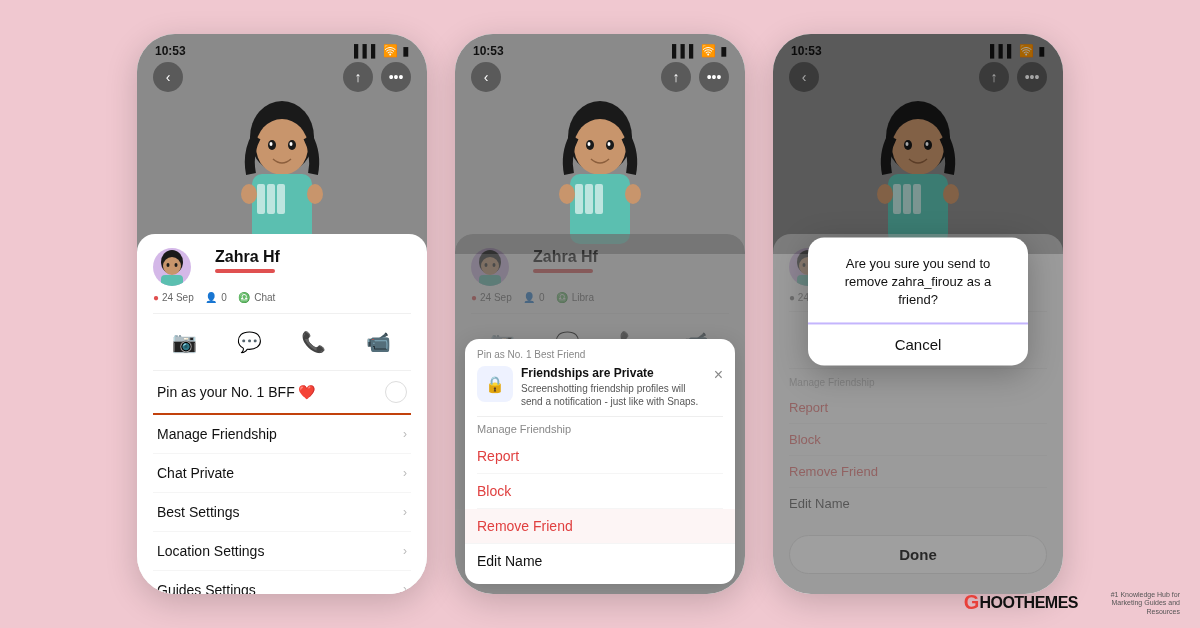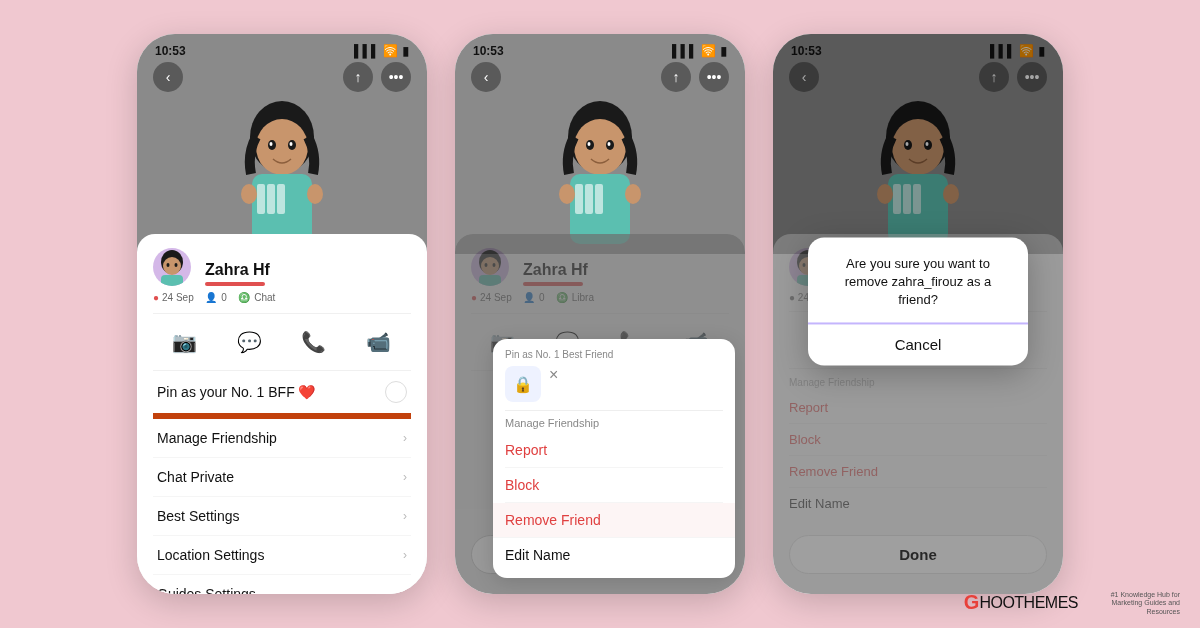--- a/index.html
+++ b/index.html
@@ -104,22 +104,22 @@
       border-radius: 18px 18px 0 0;
       position: absolute;
       bottom: 0;
       left: 0;
       right: 0;
       top: 200px;
       padding: 14px 16px 0;
     }
     .profile-header {
       display: flex;
-      align-items: flex-end;
-      gap: 14px;
+      align-items: flex-start;
+      gap: 24px;
       margin-bottom: 6px;
     }
     .profile-info {}
     .profile-name {
       font-size: 16px;
       font-weight: 700;
       color: #111;
     }
     .profile-sub {
       font-size: 11px;
@@ -260,21 +260,21 @@
       border-radius: 50%;
       overflow: hidden;
       background: #d4b8e8;
     }
     
     .pin-row {
       display: flex;
       justify-content: space-between;
       align-items: center;
       padding: 10px 4px;
-      border-bottom: 6px solid #c2410c;
+      border-bottom: 2px solid #c2410c;
     }
     .pin-text {
       font-size: 14px;
       color: #111;
     }
     .pin-check {
       width: 22px;
       height: 22px;
       border-radius: 50%;
       border: 1.5px solid #ddd;
@@ -480,24 +480,28 @@
         <div class="action-row">
           <div class="action-btn">📷</div>
           <div class="action-btn">💬</div>
           <div class="action-btn">📞</div>
           <div class="action-btn">📹</div>
         </div>
       </div>
 
       <div class="popup-overlay" style="background:rgba(0,0,0,0.4);top:200px;border-radius:18px 18px 0 0;"></div>
 
-      <div style="position:absolute;top:305px;left:10px;right:10px;background:#fff;border-radius:14px;padding:10px 12px 6px;z-index:40;box-shadow:0 4px 20px rgba(0,0,0,0.15);margin-left:28px;">
+      <div style="position:absolute;top:305px;left:10px;right:10px;background:#fff;border-radius:14px;padding:10px 12px 6px;z-index:40;box-shadow:0 4px 20px rgba(0,0,0,0.15);">
         <div style="font-size:10px;color:#888;font-weight:500;margin-bottom:6px;">Pin as No. 1 Best Friend</div>
         <div style="display:flex;align-items:flex-start;gap:8px;padding-bottom:8px;border-bottom:1px solid #eee;">
           <div style="width:36px;height:36px;background:#eef2ff;border-radius:8px;display:flex;align-items:center;justify-content:center;font-size:16px;flex-shrink:0;">🔒</div>
+          <div>
+            <div style="font-size:12px;font-weight:700;color:#111;">Friendships are Private</div>
+            <div style="font-size:10px;color:#555;line-height:1.3;margin-top:2px;">Screenshotting friendship profiles will send a notification - just like with Snaps.</div>
+          </div>
           <div style="font-size:16px;color:#888;cursor:pointer;">×</div>
         </div>
         <div style="padding-top:6px;">
           <div style="font-size:11px;color:#888;font-weight:500;margin-bottom:4px;">Manage Friendship</div>
           <div style="padding:9px 0;font-size:14px;color:#e04040;border-bottom:1px solid #f5f5f5;">Report</div>
           <div style="padding:9px 0;font-size:14px;color:#e04040;border-bottom:1px solid #f5f5f5;">Block</div>
           <div style="padding:9px 0;font-size:14px;color:#e04040;border-bottom:1px solid #f5f5f5;background:#fdf5f5;margin:0 -12px;padding-left:12px;">Remove Friend</div>
           <div style="padding:9px 0;font-size:14px;color:#111;">Edit Name</div>
         </div>
       </div>
@@ -582,32 +586,32 @@
           <div style="padding:8px 0;font-size:13px;color:#e04040;border-bottom:1px solid #f5f5f5;">Block</div>
           <div style="padding:8px 0;font-size:13px;color:#e04040;border-bottom:1px solid #f5f5f5;">Remove Friend</div>
           <div style="padding:8px 0;font-size:13px;color:#111;">Edit Name</div>
         </div>
       </div>
 
       <div class="popup-overlay" style="background:rgba(0,0,0,0.35);"></div>
 
       <div class="confirm-dialog">
         <div class="confirm-body">
-          <p class="confirm-text">Are you sure you want to remove zahra_firouz as a friend?</p>
+          <p class="confirm-text">Are you sure you send to remove zahra_firouz as a friend?</p>
         </div>
         <button class="confirm-cancel-btn">Cancel</button>
       </div>
 
       <div style="position:absolute;bottom:12px;left:16px;right:16px;z-index:10;">
         <button class="done-btn" style="background:#f5f5f5;opacity:0.8;">Done</button>
       </div>
     </div>
   </div>
 
 </div>
 
 <div class="brand">
   <div style="display:flex;align-items:center;">
     <span style="font-size:20px;font-weight:900;color:#e8403a;">G</span>
-    <span style="font-size:16px;font-weight:400;color:#111;letter-spacing:-0.5px;text-align:right;">HOOTHEMES</span>
+    <span style="font-size:16px;font-weight:700;color:#111;letter-spacing:-0.5px;text-align:right;">HOOTHEMES</span>
   </div>
   <div style="font-size:7px;color:#555;max-width:100px;line-height:1.2;margin-top:1px;text-align:right;">#1 Knowledge Hub for Marketing Guides and Resources</div>
 </div>
 
 </body></html>

